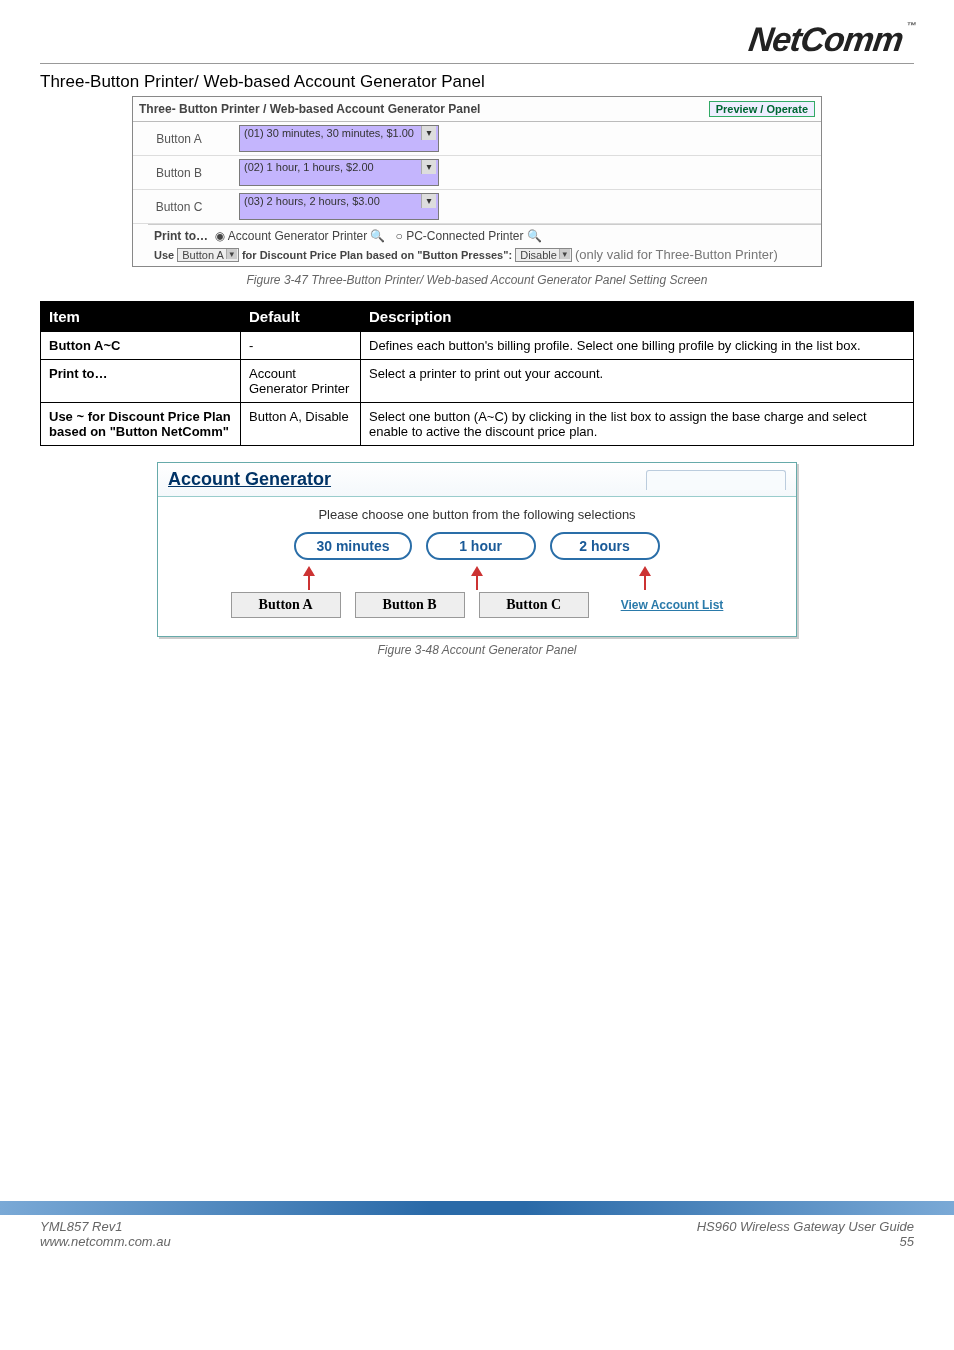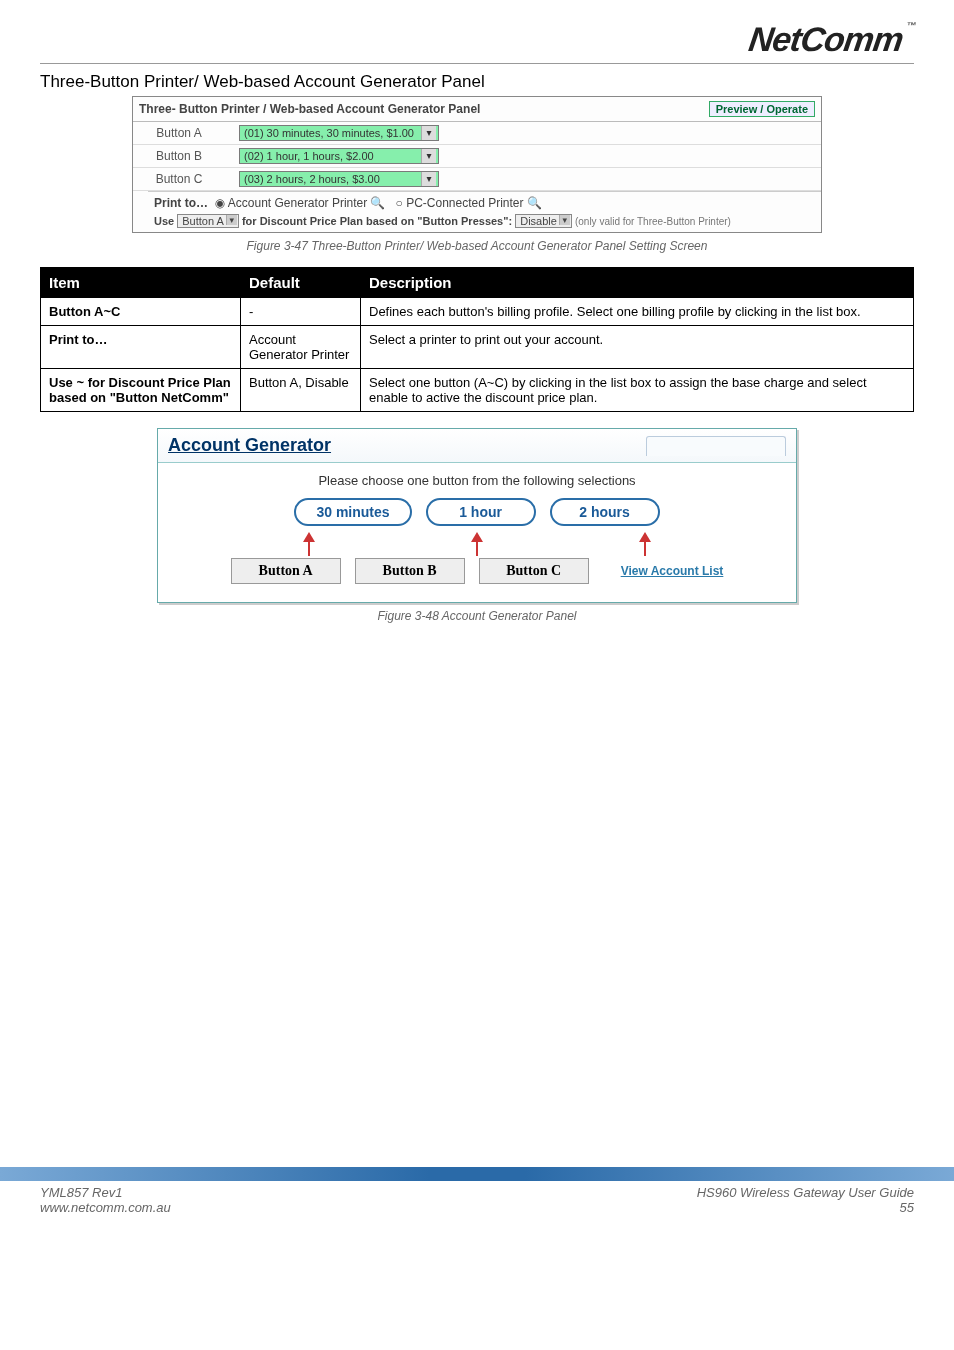--- a/index.html
+++ b/index.html
@@ -80,22 +80,22 @@
     padding: 3px 6px;
     gap: 20px;
   }
   .config-label {
     width: 80px;
     text-align: center;
     color: #555;
   }
   .fake-select {
     border: 1px solid #7a7a7a;
-    background: #86efac;
-    padding: 1px 18px 1px 4px;
+    background: #c4b5fd;
+    padding: 1px 18px 12px 4px;
     font-size: 11px;
     position: relative;
     display: inline-block;
     min-width: 200px;
     color: #333;
   }
   .fake-select::after {
     content: "▾";
     position: absolute;
     right: 2px;
@@ -124,21 +124,21 @@
     padding: 0 14px 0 4px;
     position: relative;
     display: inline-block;
     font-size: 11px;
   }
   .inline-sel::after {
     content: "▾";
     position: absolute; right: 1px; top: 0; font-size: 9px;
     background:#ccc; width:10px; text-align:center; border-left:1px solid #aaa;
   }
-  .fine { font-size: 10px; color:#777; }
+  .fine { font-size: 13px; color:#777; }
 
   .fig-caption {
     text-align: center;
     font-style: italic;
     color: #666;
     font-size: 12px;
     margin: 6px 0 14px 0;
   }
 
   

